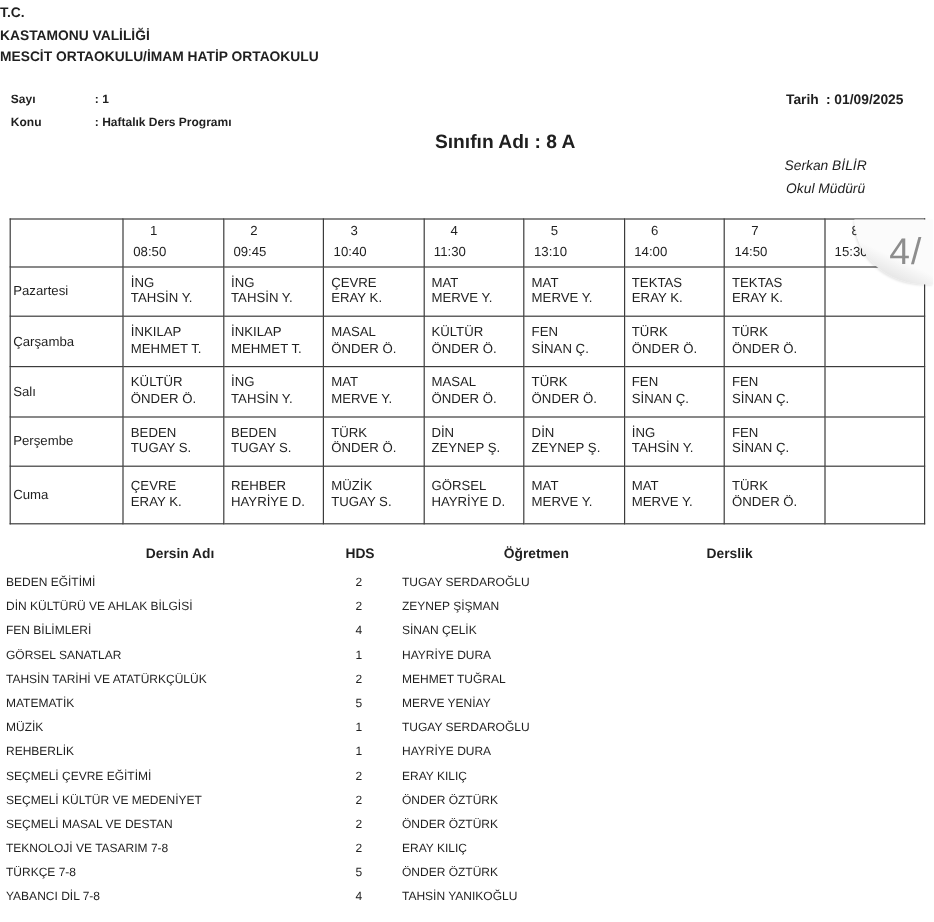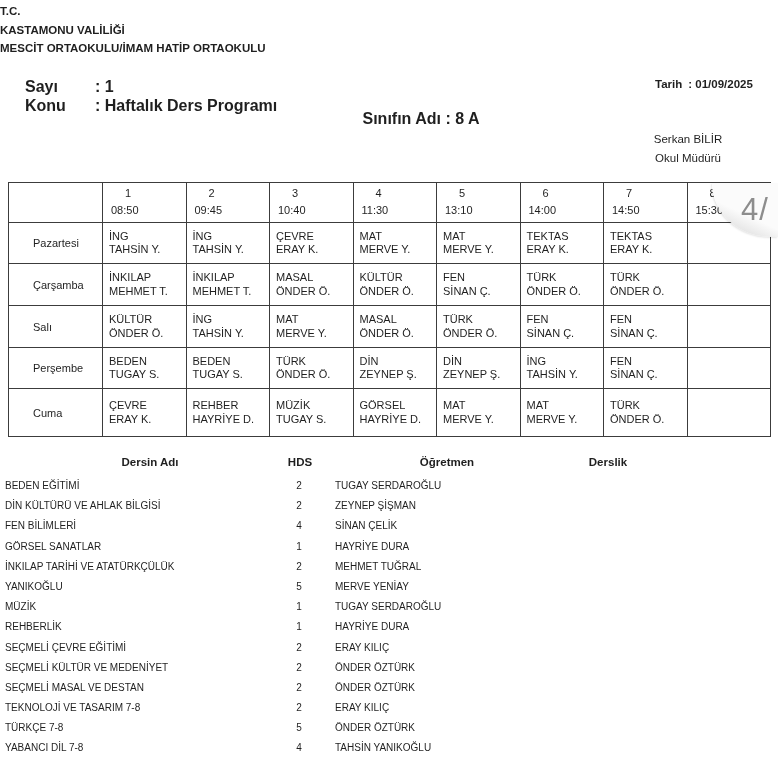--- a/index.html
+++ b/index.html
@@ -4,35 +4,35 @@
 <style>
   html,body { margin:0; padding:0; background:#ffffff; }
   .page {
     position:relative; width:778px; height:768px; background:#ffffff;
     font-family:"Liberation Sans", sans-serif; color:#1f1f1f; overflow:hidden;
   }
   
   .doc-header { position:absolute; top:2px; left:0; width:100%; 
     font-weight:bold; font-size:11.5px; line-height:18.5px; }
   
-  .meta-left { position:absolute; top:78px; left:25px; font-weight:bold; font-size:16px; }
+  .meta-left { position:absolute; top:78px; left:9px; font-weight:bold; font-size:10px; }
   .meta-left .mrow { height:19px; }
   .meta-left .mlabel { display:inline-block; width:70px; }
   .meta-tarih { position:absolute; top:78px; left:655px; font-weight:bold; font-size:11.5px; white-space:nowrap; }
   .meta-tarih .mlabel { margin-right:6px; }
   .class-line { position:absolute; top:110px; left:0; width:100%; text-align:center;
     font-weight:bold; font-size:16px;padding-left:32px; }
   .principal { position:absolute; top:130px; left:628px; width:120px; text-align:center;
-    font-size:11.5px; line-height:19px; }
+    font-size:11.5px; line-height:19px;font-style:italic; }
   
   table.timetable { position:absolute; top:182px; left:8px; width:762px;
     border-collapse:collapse; table-layout:fixed; }
   table.timetable td { border:1px solid #3c3c3c; font-size:11px; overflow:hidden; }
   table.timetable { border:1.5px solid #3c3c3c; }
-  td.daycol { font-size:11.5px; padding-left:24px; vertical-align:middle; }
+  td.daycol { font-size:11.5px; padding-left:2px; vertical-align:middle; }
   td.pcell { vertical-align:top; padding:4px 2px 2px 8px; }
   .pnum  { display:block; margin-left:14px; line-height:13px; }
   .ptime { display:block; margin-top:4px; line-height:13px; }
   td.lcell { vertical-align:middle; padding:2px 2px 2px 6px; line-height:13.5px; }
   .subj, .tea { display:block; white-space:nowrap; }
   
   .curl { position:absolute; left:712px; top:183px; width:66px; height:54px;
     background: linear-gradient(205deg, #fbfbfb 55%, #e4e4e4 78%, #f2f2f2 92%);
     border-bottom-left-radius:90% 100%; box-shadow:-1px 1px 2px rgba(0,0,0,0.10); }
   .page-num { position:absolute; left:741px; top:192px; font-size:31px; color:#8d8d8d;
@@ -338,27 +338,27 @@
         <span class="c-teacher">SİNAN ÇELİK</span>
         <span class="c-room"></span>
       </div>
     <div class="crow">
         <span class="c-name">GÖRSEL SANATLAR</span>
         <span class="c-hds">1</span>
         <span class="c-teacher">HAYRİYE DURA</span>
         <span class="c-room"></span>
       </div>
     <div class="crow">
-        <span class="c-name">İNKILAP TARİHİ VE ATATÜRKÇÜLÜK</span>
+        <span class="c-name">TAHSİN TARİHİ VE ATATÜRKÇÜLÜK</span>
         <span class="c-hds">2</span>
         <span class="c-teacher">MEHMET TUĞRAL</span>
         <span class="c-room"></span>
       </div>
     <div class="crow">
-        <span class="c-name">YANIKOĞLU</span>
+        <span class="c-name">MATEMATİK</span>
         <span class="c-hds">5</span>
         <span class="c-teacher">MERVE YENİAY</span>
         <span class="c-room"></span>
       </div>
     <div class="crow">
         <span class="c-name">MÜZİK</span>
         <span class="c-hds">1</span>
         <span class="c-teacher">TUGAY SERDAROĞLU</span>
         <span class="c-room"></span>
       </div>

